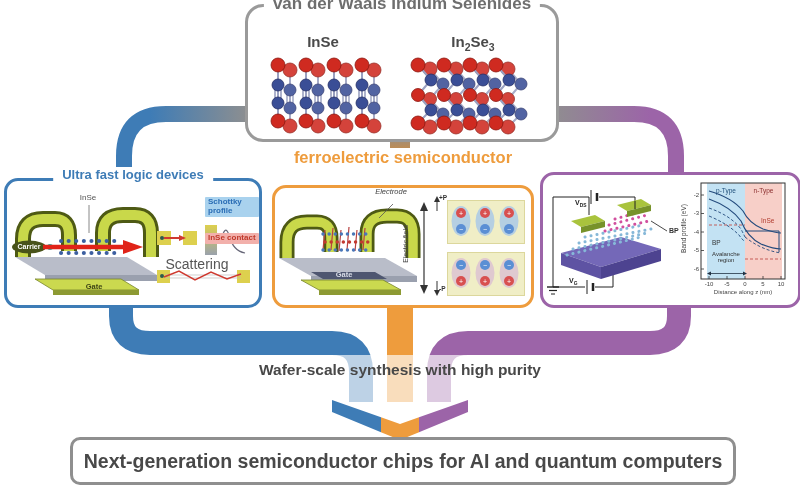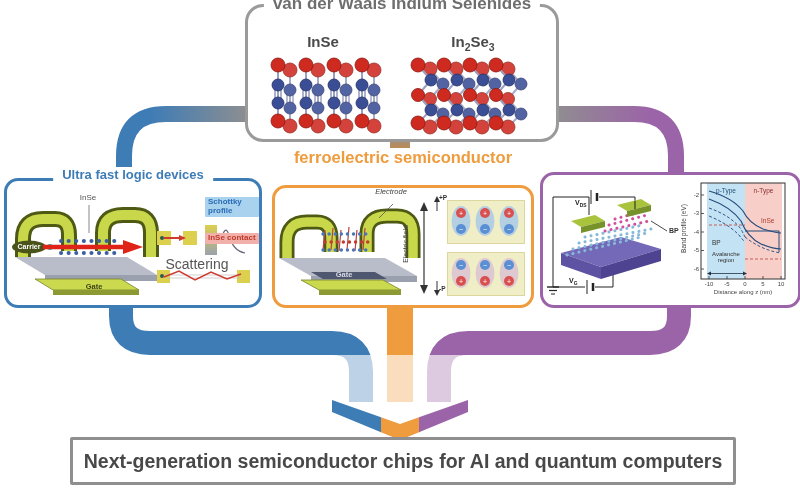--- a/index.html
+++ b/index.html
@@ -8,21 +8,21 @@
   .abs{position:absolute;}
   svg{display:block;}
   
   .connectors{position:absolute;left:0;top:0;z-index:1;}
   
   .fbox{position:absolute;background:#fff;border-radius:14px;z-index:2;}
   .box-top{left:245px;top:4px;width:308px;height:132px;border:3px solid #9a9a9a;border-radius:18px;}
   .box-left{left:4px;top:178px;width:252px;height:124px;border:3px solid var(--blue);}
   .box-mid{left:272px;top:185px;width:256px;height:117px;border:3px solid var(--orange);}
   .box-right{left:540px;top:172px;width:255px;height:130px;border:3px solid var(--purple);}
-  .box-bottom{left:70px;top:437px;width:660px;height:42px;border:3px solid #8f8f8f;border-radius:2px;
+  .box-bottom{left:70px;top:437px;width:660px;height:42px;border:3px solid #8f8f8f;border-radius:10px;
               display:flex;align-items:center;justify-content:center;z-index:2;}
   .ftitle{position:absolute;left:50%;transform:translateX(-50%);background:#fff;padding:0 9px;
           font-weight:700;white-space:nowrap;z-index:3;}
   .t-gray{color:var(--title_gray);font-size:17px;top:-13px;}
   .t-blue{color:var(--blue);font-size:13px;top:-14px;}
   .t-purple{color:var(--purple);font-size:16.5px;top:-14px;}
   .t-orange{color:var(--orange);font-size:16.5px;top:-40px;text-align:center;line-height:19px;}
   .lbl{position:absolute;line-height:1.12;z-index:4;}
   .ctr{text-align:center;}
   .formula-row{position:absolute;top:26px;left:0;width:100%;z-index:4;color:#4a4a4a;font-size:15px;font-weight:700;}
@@ -371,19 +371,20 @@
       <span class="chart-tick ctr" style="left:24px;top:112px;width:84px;">Distance along z (nm)</span>
       <span class="chart-tick ctr" style="left:30px;top:10px;width:38px;color:#1f4e79;font-size:6.5px;">p-Type</span>
       <span class="chart-tick ctr" style="left:68px;top:10px;width:37px;color:#8b2e2e;font-size:6.5px;">n-Type</span>
       <span class="chart-tick" style="left:84px;top:40px;color:#b03a2e;font-size:6.5px;">InSe</span>
       <span class="chart-tick" style="left:35px;top:62px;color:#333;font-size:6.5px;">BP</span>
       <span class="chart-tick ctr" style="left:30px;top:74px;width:38px;color:#333;">Avalanche region</span>
     </div>
   </div>
 
   <div class="funnel-text">
+    <div>Wafer-scale synthesis with high purity</div>
   </div>
 
   <div class="fbox box-bottom">
     <span class="bottom-text">Next-generation semiconductor chips for AI and quantum computers</span>
   </div>
 
 </div>
 
 </body></html>

